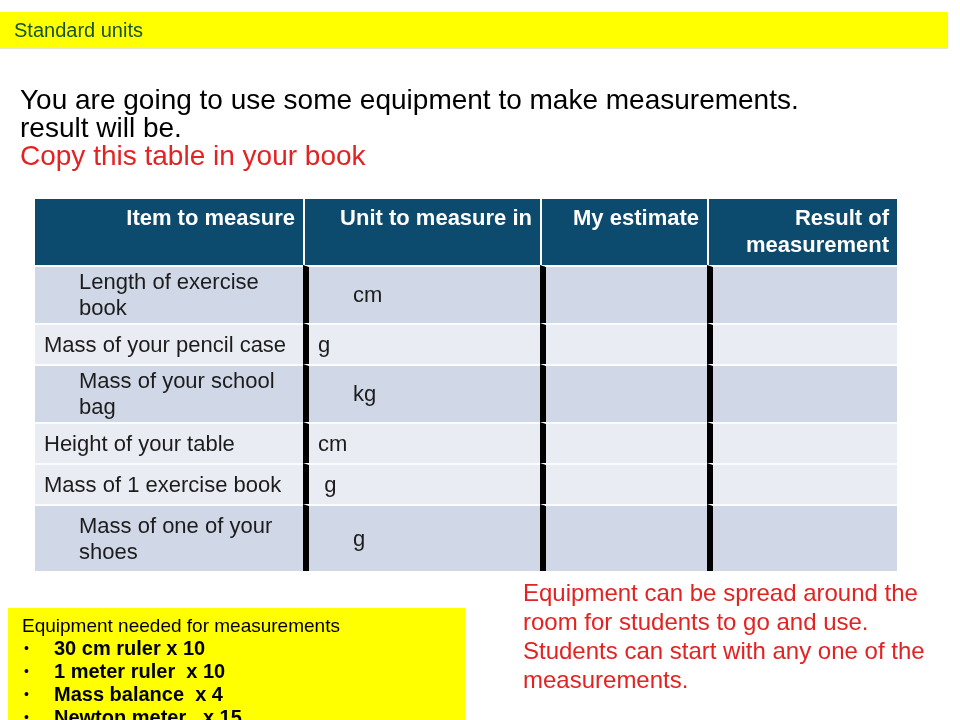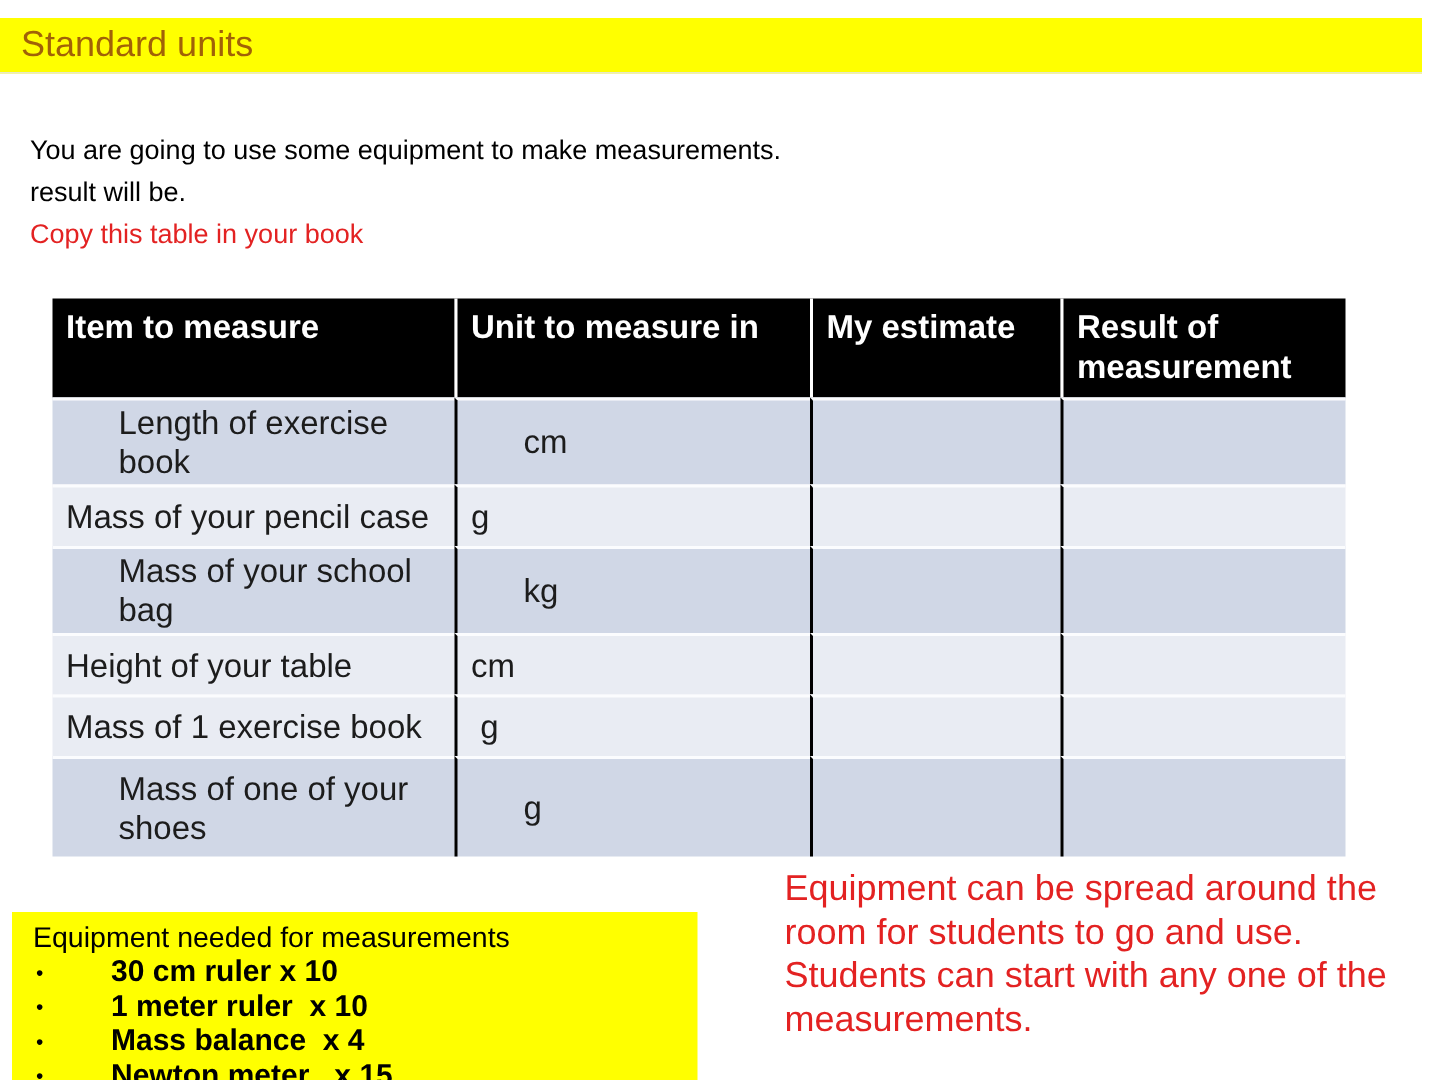--- a/index.html
+++ b/index.html
@@ -16,31 +16,31 @@
   .title-bar {
     position: absolute;
     left: 0; top: 12px;
     width: 948px; height: 36px;
     background: #ffff00;
     border-bottom: 1px solid #e8e8c8;
   }
   .title-bar .title-text {
     position: absolute;
     left: 14px; top: 0;
-    font-size: 24px;
+    font-size: 20px;
     line-height: 36px;
-    color: #a16207;
+    color: #14532d;
   }
 
   
   .intro {
     position: absolute;
     left: 20px; top: 86px;
     width: 930px;
-    font-size: 18px;
+    font-size: 28px;
     line-height: 28px;
     color: #000;
   }
   .intro .line { white-space: pre; }
   .intro .instruction { color: #e32222; }
 
   
   table.measure-table {
     position: absolute;
     left: 35px; top: 199px;
@@ -48,42 +48,42 @@
     border-spacing: 0;
     table-layout: fixed;
     width: 862px;
   }
   .measure-table col.c1 { width: 268px; }
   .measure-table col.c2 { width: 237px; }
   .measure-table col.c3 { width: 167px; }
   .measure-table col.c4 { width: 190px; }
 
   .measure-table th {
-    background: #000000;
+    background: #0c4a6e;
     color: #ffffff;
     font-size: 22px;
     line-height: 27px;
     font-weight: bold;
-    text-align: left;
+    text-align: right;
     vertical-align: top;
     padding: 5px 8px 0 9px;
     height: 61px;
     border-left: 2px solid #ffffff;
   }
   .measure-table th:first-child { border-left: none; }
 
   .measure-table td {
     font-size: 22px;
     line-height: 26px;
     color: #1c1c1c;
     vertical-align: middle;
     padding: 2px 8px 2px 9px;
     height: 35px;
     border-top: 2px solid #fbfcfe;
-    border-left: 2px solid #000000;
+    border-left: 6px solid #000000;
     white-space: pre-wrap;
   }
   .measure-table td:first-child { border-left: none; }
   .measure-table tr.dark td { background: #d0d7e6; padding-left: 44px; }
   .measure-table tr.light td { background: #e9ecf3; }
   .measure-table tr.tall td { height: 61px; }
 
   
   .equipment-box {
     position: absolute;
@@ -103,21 +103,21 @@
     font-weight: bold;
     line-height: 23px;
   }
   .equipment-box .bullet {
     width: 30px;
     padding-left: 16px;
     font-size: 14px;
     font-weight: normal;
     line-height: 23px;
   }
-  .equipment-box .eq-item-text { white-space: pre; margin-left: 20px; }
+  .equipment-box .eq-item-text { white-space: pre; }
 
   
   .teacher-note {
     position: absolute;
     left: 523px; top: 578px;
     width: 430px;
     color: #e32222;
     font-size: 24px;
     line-height: 29px;
   }

